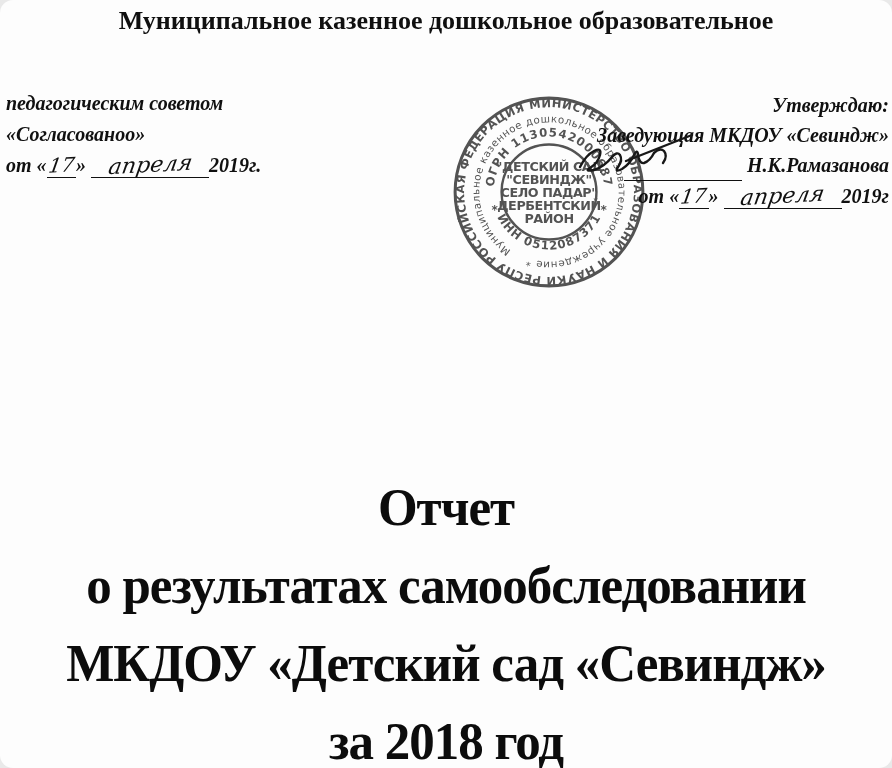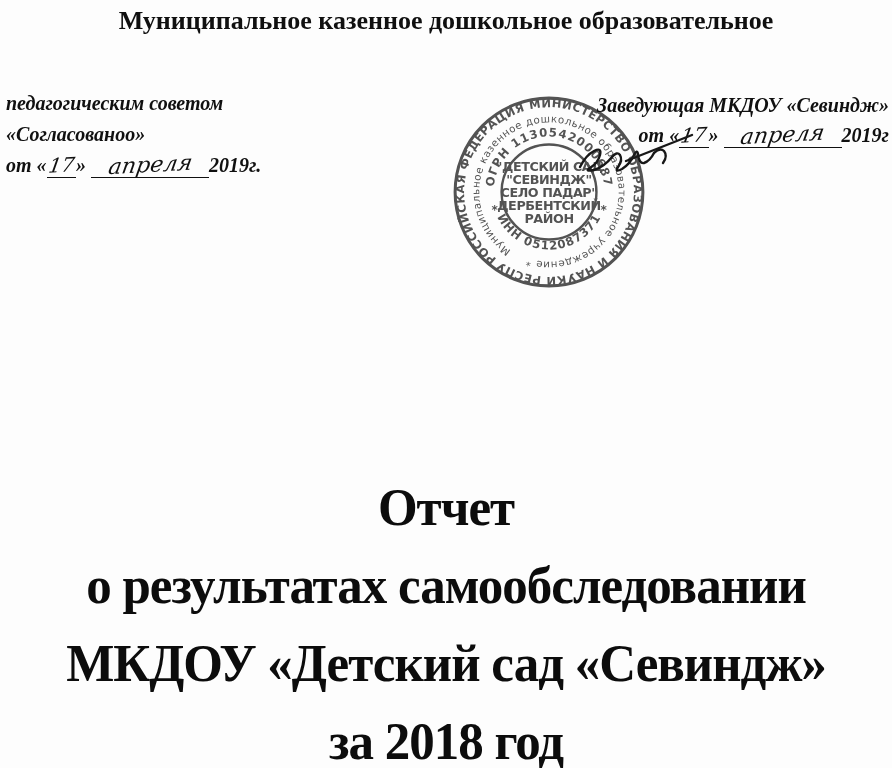--- a/index.html
+++ b/index.html
@@ -4,20 +4,21 @@
 <style>
   html,body{margin:0;padding:0;background:#e9e9e9;}
   #page{
     position:relative;
     width:892px;height:768px;
     background:#fdfdfd;
     overflow:hidden;
     font-family:"Liberation Serif", serif;
     color:#101010;
     margin:0 auto;
+    border-radius:13px;
   }
   
   .doc-header{
     position:absolute;top:6px;left:0;width:100%;
     text-align:center;font-weight:bold;font-size:26px;line-height:30px;
     letter-spacing:0;
   }
   
   .approve-left{
     position:absolute;left:6px;top:88px;width:330px;
@@ -73,21 +74,26 @@
   <div class="approve-left">
     <div>педагогическим советом</div>
     <div>«Согласованоо»</div>
     <div class="sig-row">
       <span>от «</span><span class="underfield-day"><span class="hw hw-day">17</span></span><span>»</span>
       <span class="underfield"><span class="hw">апреля</span></span><span>2019г.</span>
     </div>
   </div>
 
   <div class="approve-right">
+    <div>Утверждаю:</div>
     <div>Заведующая МКДОУ «Севиндж»</div>
+    <div class="sig-row">
+      <span class="blank-line" style="width:118px">&nbsp;</span>
+      <span>Н.К.Рамазанова</span>
+    </div>
     <div class="sig-row">
       <span>от «</span><span class="underfield-day"><span class="hw hw-day">17</span></span><span>»</span>
       <span class="underfield"><span class="hw">апреля</span></span><span>2019г</span>
     </div>
   </div>
 
   <svg class="stamp" viewBox="0 0 210 210" xmlns="http://www.w3.org/2000/svg">
     <defs>
       <path id="ringOuter" d="M 105,105 m -84,0 a 84,84 0 1,1 168,0 a 84,84 0 1,1 -168,0"></path>
       <path id="ringMiddle" d="M 105,105 m -69,0 a 69,69 0 1,1 138,0 a 69,69 0 1,1 -138,0"></path>

